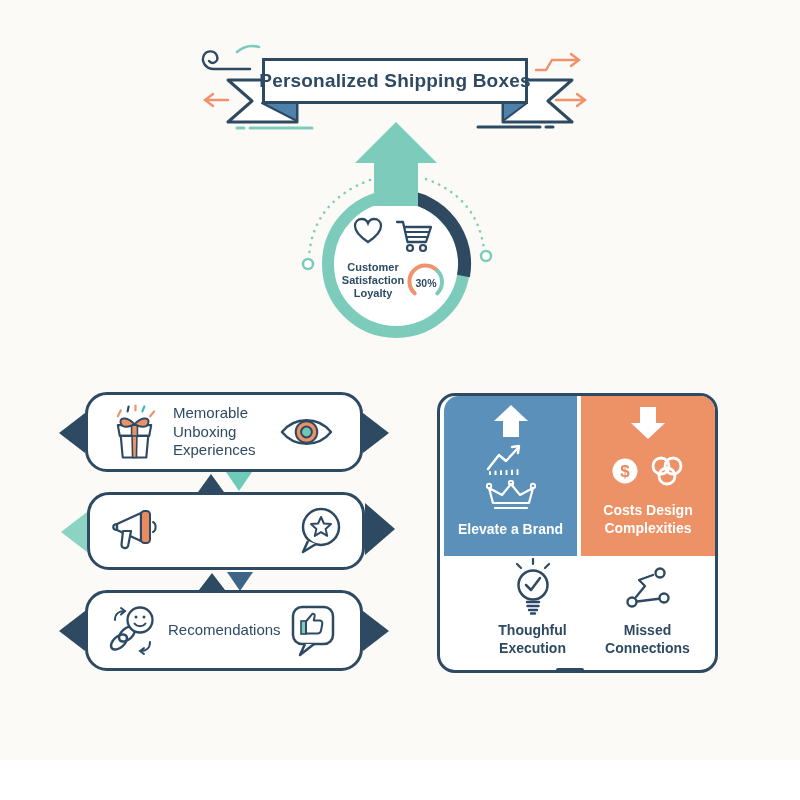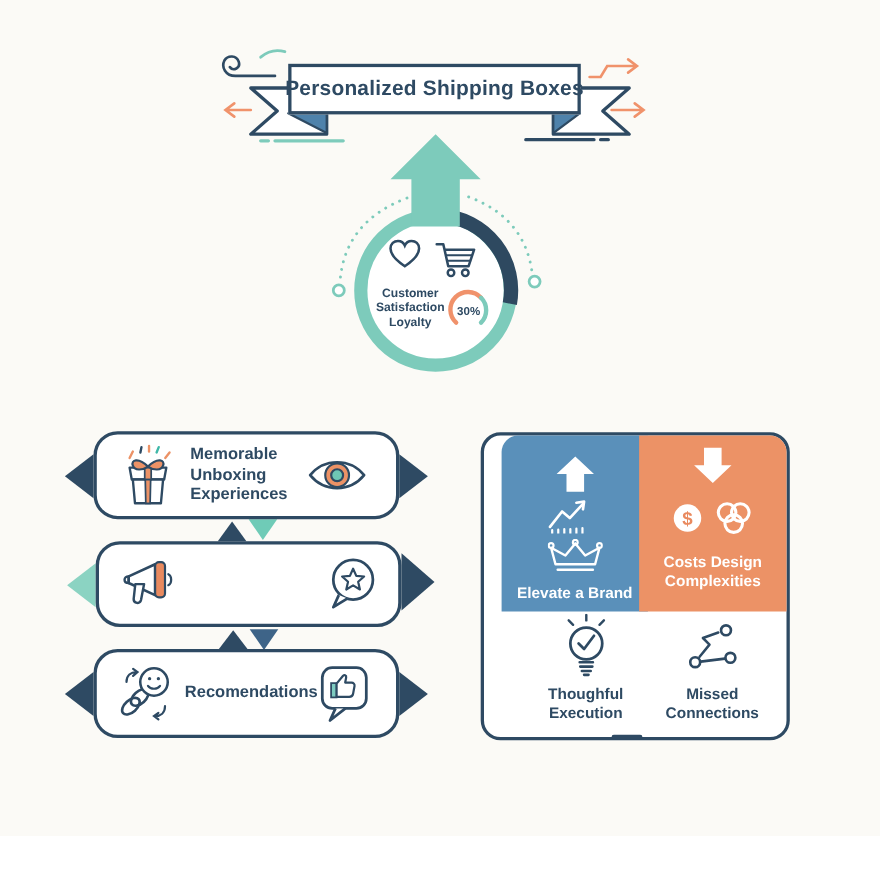--- a/index.html
+++ b/index.html
@@ -21,27 +21,27 @@
   
   .hub-label{position:absolute;left:332px;top:261px;width:82px;z-index:3;
     font-size:11px;font-weight:700;color:var(--navy);text-align:center;line-height:1.2;}
   .gauge-text{position:absolute;left:404px;top:277px;width:44px;z-index:4;
     font-size:10.5px;font-weight:700;color:var(--navy);text-align:center;}
   .hub-icon{position:absolute;z-index:3;}
 
   
   .pill{position:absolute;z-index:2;background:#fff;border:3px solid var(--navy);
     border-radius:22px;box-sizing:border-box;display:flex;align-items:center;}
-  .pill-label{font-size:15px;font-weight:700;color:var(--navy);line-height:1.25;}
+  .pill-label{font-size:15px;font-weight:400;color:var(--navy);line-height:1.25;}
 
   
   .grid{position:absolute;left:437px;top:393px;width:281px;height:280px;z-index:2;
     background:#fff;border:3px solid var(--navy);border-radius:18px;box-sizing:border-box;}
   .cell{position:absolute;display:flex;flex-direction:column;align-items:center;box-sizing:border-box;}
-  .cell-blue{left:16px;top:0;width:133px;height:160px;background:var(--blue);border-radius:15px 0 0 0;padding-top:17px;}
+  .cell-blue{left:4px;top:0;width:133px;height:160px;background:var(--blue);border-radius:15px 0 0 0;padding-top:7px;}
   .cell-orange{left:141px;top:0;width:134px;height:160px;background:var(--orange);border-radius:0 15px 0 0;padding-top:7px;}
   .cell-plain-left{left:0;top:160px;width:140px;height:114px;padding-top:2px;padding-left:45px;}
   .cell-plain-right{left:140px;top:160px;width:135px;height:114px;padding-top:10px;}
   .cell-label{font-size:14px;font-weight:700;text-align:center;line-height:1.25;}
   .cell-label.light{color:#fff;}
   .cell-label.dark{color:var(--navy);}
   .icon-row{display:flex;align-items:center;gap:8px;}
   .grid-dash{position:absolute;left:556px;top:668px;width:28px;height:4px;background:var(--navy);border-radius:2px;z-index:3;}
 </style>
 </head>

